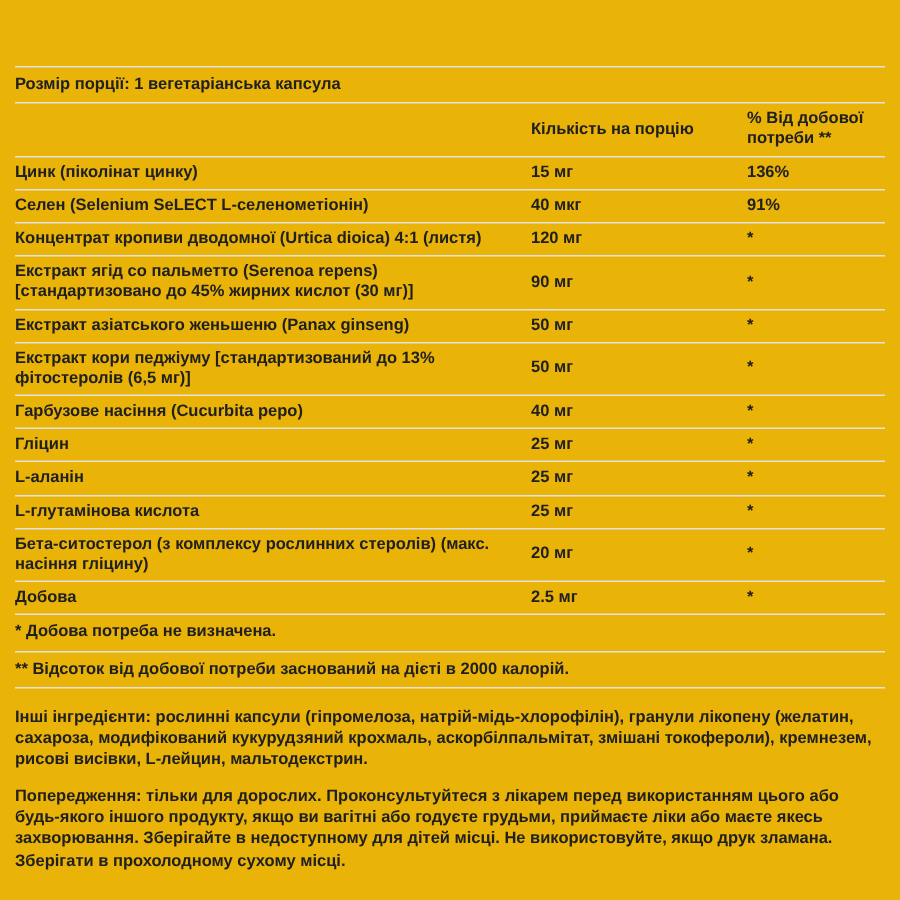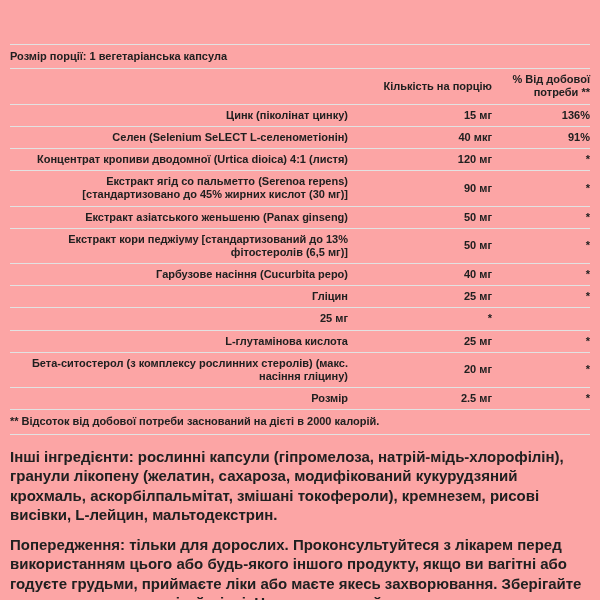--- a/index.html
+++ b/index.html
@@ -5,21 +5,21 @@
   html, body {
     margin: 0;
     padding: 0;
     background: #ffffff;
   }
   .page {
     position: relative;
     width: 600px;
     height: 600px;
     box-sizing: border-box;
-    background: #fca5a5;
+    background: #eab308;
     font-family: "Liberation Sans", "DejaVu Sans", sans-serif;
     color: #202020;
     overflow: hidden;
     padding: 44px 10px 0 10px;
   }
   .facts {
     border-top: 1px solid #e2e2e2;
     font-size: 11px;
     font-weight: 700;
     line-height: 1.2;
@@ -28,25 +28,24 @@
     padding: 5px 0;
     border-bottom: 1px solid #e2e2e2;
   }
   .grid-row {
     display: grid;
     grid-template-columns: 338px 138px 1fr;
     column-gap: 6px;
     align-items: center;
     padding: 4px 0;
     border-bottom: 1px solid #e2e2e2;
-    text-align: right;
   }
   .cell { min-width: 0; }
   .para {
-    font-size: 15px;
+    font-size: 11px;
     font-weight: 700;
     line-height: 1.3;
     margin: 12px 0 0 0;
   }
 </style>
 </head>
 <body>
 
 <div class="page">
   <div class="facts">
@@ -104,42 +103,46 @@
       <div class="cell">*</div>
     </div>
 
     <div class="grid-row">
       <div class="cell">Гліцин</div>
       <div class="cell">25 мг</div>
       <div class="cell">*</div>
     </div>
 
     <div class="grid-row">
+      <div class="cell">L-аланін</div>
       <div class="cell">25 мг</div>
       <div class="cell">*</div>
     </div>
 
     <div class="grid-row">
       <div class="cell">L-глутамінова кислота</div>
       <div class="cell">25 мг</div>
       <div class="cell">*</div>
     </div>
 
     <div class="grid-row">
       <div class="cell">Бета-ситостерол (з комплексу рослинних стеролів) (макс. насіння гліцину)</div>
       <div class="cell">20 мг</div>
       <div class="cell">*</div>
     </div>
 
     <div class="grid-row">
-      <div class="cell">Розмір</div>
+      <div class="cell">Добова</div>
       <div class="cell">2.5 мг</div>
       <div class="cell">*</div>
     </div>
 
+    <div class="line-row">
+      <span>* Добова потреба не визначена.</span>
+    </div>
 
     <div class="line-row">
       <span>** Відсоток від добової потреби заснований на дієті в 2000 калорій.</span>
     </div>
 
   </div>
 
   <p class="para">Інші інгредієнти: рослинні капсули (гіпромелоза, натрій-мідь-хлорофілін), гранули лікопену (желатин, сахароза, модифікований кукурудзяний крохмаль, аскорбілпальмітат, змішані токофероли), кремнезем, рисові висівки, L-лейцин, мальтодекстрин.</p>
 
   <p class="para" style="margin-top:10px">Попередження: тільки для дорослих. Проконсультуйтеся з лікарем перед використанням цього або будь-якого іншого продукту, якщо ви вагітні або годуєте грудьми, приймаєте ліки або маєте якесь захворювання. Зберігайте в недоступному для дітей місці. Не використовуйте, якщо друк зламана. Зберігати в прохолодному сухому місці.</p>

